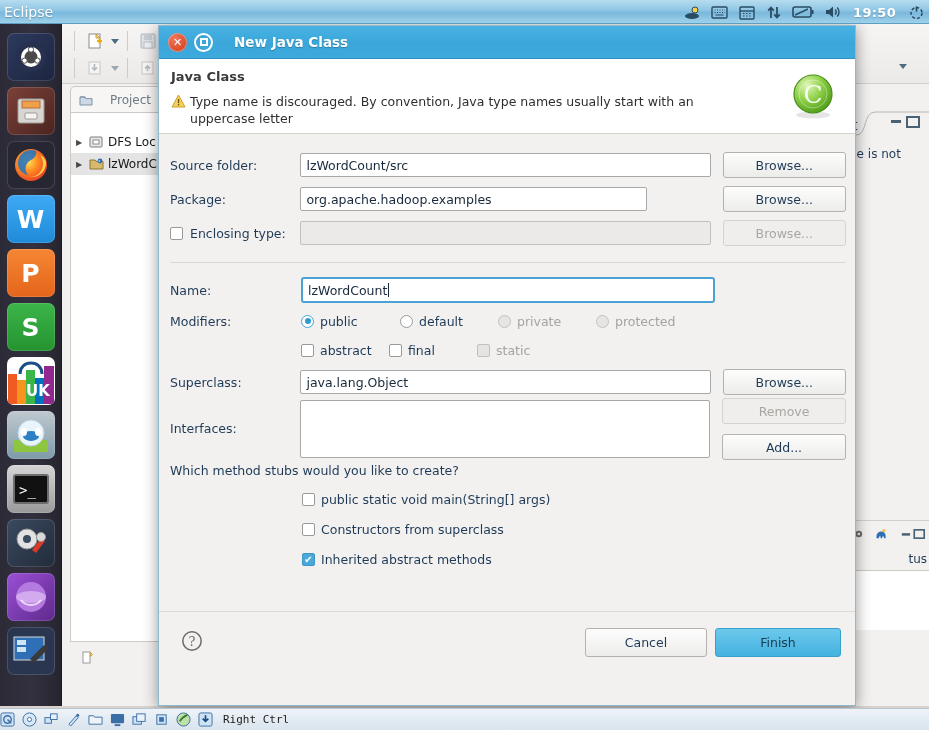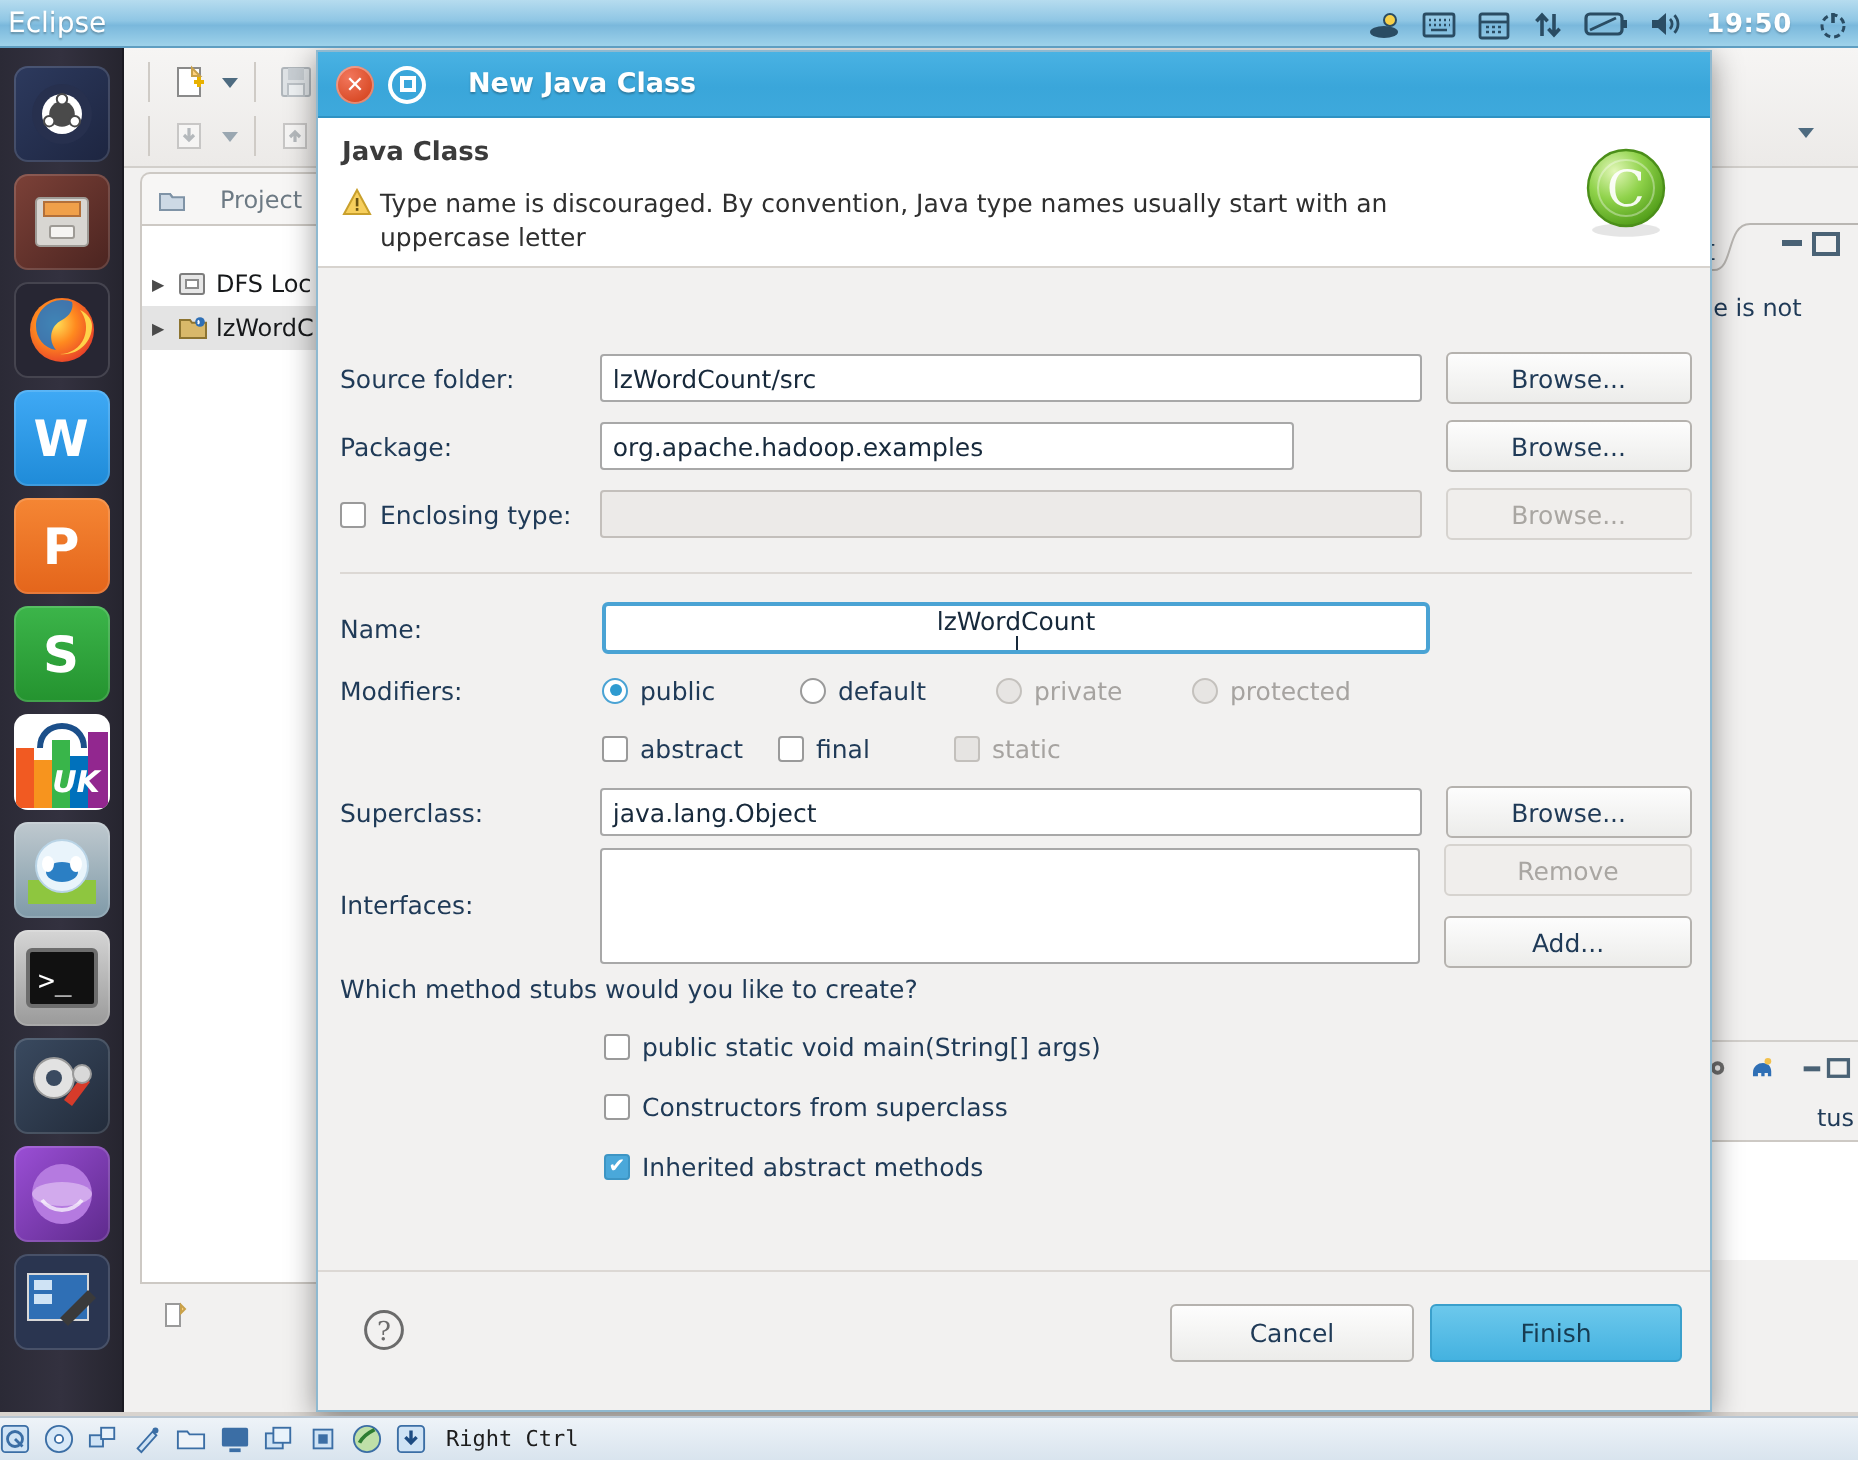--- a/index.html
+++ b/index.html
@@ -96,21 +96,21 @@
   .wb.max i { display:block; width:8px; height:8px; border:2px solid #fff; }
   .dlg-title .t { color:#ffffff; font-weight:bold; font-size:13.5px; margin-left:14px;
       text-shadow:0 1px 1px rgba(0,0,0,.25);}
 
   .dlg-head { position:relative; background:#ffffff; border-bottom:1px solid #d7d3ce; padding:10px 14px 12px 12px; height:75px;}
   .dlg-head h2 { font-size:13px; color:#3b3b3b; font-weight:bold; margin-bottom:9px; }
   .dlg-warn { display:flex; gap:4px; font-size:12.5px; color:#2f2f2f; line-height:17px; max-width:560px;}
   .warn-ico { flex:0 0 auto; margin-top:1px; }
   .dlg-head .bigicon { position:absolute; right:16px; top:12px; }
 
-  .dlg-body { position:relative; height:539px; padding:16px;margin-top:24px; }
+  .dlg-body { position:relative; height:539px; padding:16px; }
 
   .row { display:flex; align-items:center; height:24px; margin:0 0 0 0; }
   .lbl { font-size:12.5px; color:#1f3a57; }
   .fld {
     height:24px; border:1px solid #a8a8a8; background:#ffffff; border-radius:2px;
     font-size:12.5px; color:#17293b; padding:0 5px; display:flex; align-items:center;
   }
   .fld.focus { border:2px solid #4aa3d4; border-radius:3px; }
   .fld.disabled { background:#eceae8; border-color:#c3bfbb; color:#9a9a9a; }
   .cursor { display:inline-block; width:1px; height:14px; background:#17293b; margin-left:1px; }
@@ -339,21 +339,21 @@
         </span>
         <span class="fld disabled" style="width:412px"></span>
         <span style="width:12px"></span>
         <span class="btn disabled" style="width:124px">Browse...</span>
       </div>
 
       <div class="hr" style="position:absolute; left:11px; top:128px; width:676px;"></div>
 
       <div class="row" style="position:absolute; left:11px; top:143px; width:676px; height:26px;">
         <span class="lbl" style="width:131px">Name:</span>
-        <span class="fld focus" style="width:414px; height:26px;flex-direction:column;">
+        <span class="fld focus" style="width:414px; height:26px;">
           <span>lzWordCount</span>
             <i class="cursor"></i>
         </span>
       </div>
 
       <div class="row" style="position:absolute; left:11px; top:175px; width:676px;">
         <span class="lbl" style="width:131px">Modifiers:</span>
         <span class="opt" style="width:99px">
           <span class="rad on"></span>
           <span>public</span>
@@ -467,21 +467,21 @@
     </div>
     <div class="lbtn" style="background:linear-gradient(180deg,#3fa9f5,#1f8bd8);">
       <span class="glyph" style="font-size:25px;">W</span>
     </div>
     <div class="lbtn" style="background:linear-gradient(180deg,#f58634,#e4651b);">
       <span class="glyph" style="font-size:25px;">P</span>
     </div>
     <div class="lbtn" style="background:linear-gradient(180deg,#3cb54a,#24932f);">
       <span class="glyph" style="font-size:25px;">S</span>
     </div>
-    <div class="lbtn" style="background:#fff;font-style:italic;">
+    <div class="lbtn" style="background:#fff;">
       <svg width="46" height="46" viewBox="0 0 46 46">
         <rect x="0" y="16" width="9" height="30" fill="#f15a22"></rect>
           <rect x="9" y="22" width="9" height="24" fill="#f7941e"></rect>
         <rect x="18" y="12" width="9" height="34" fill="#39b54a"></rect>
           <rect x="27" y="20" width="9" height="26" fill="#0071bc"></rect>
         <rect x="36" y="8" width="10" height="38" fill="#92278f"></rect>
         <path d="M12 16c0-7 5-11 11-11s11 4 11 11" fill="none" stroke="#1b4f8a" stroke-width="3"></path>
         <text x="30" y="38" font-size="15" font-weight="bold" fill="#fff" font-family="DejaVu Sans" text-anchor="middle">UK</text>
       </svg>
     </div>

